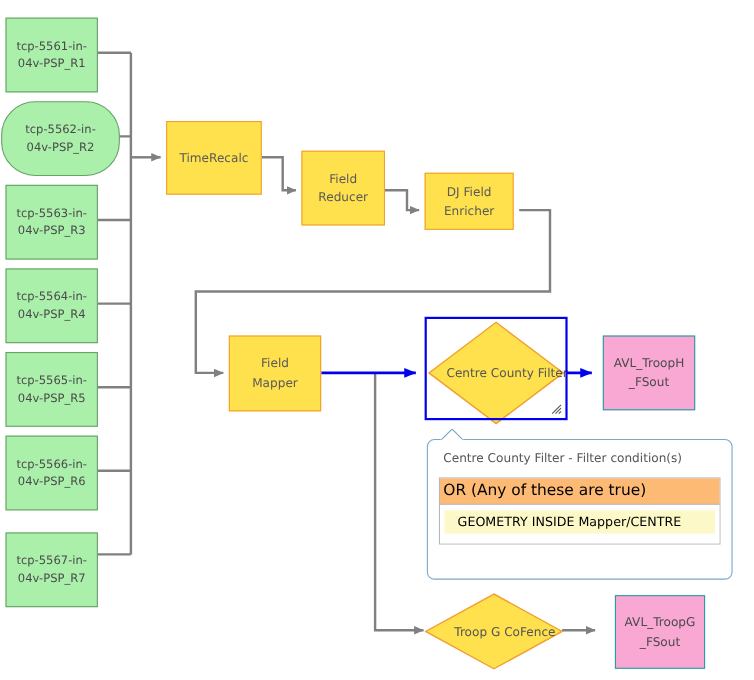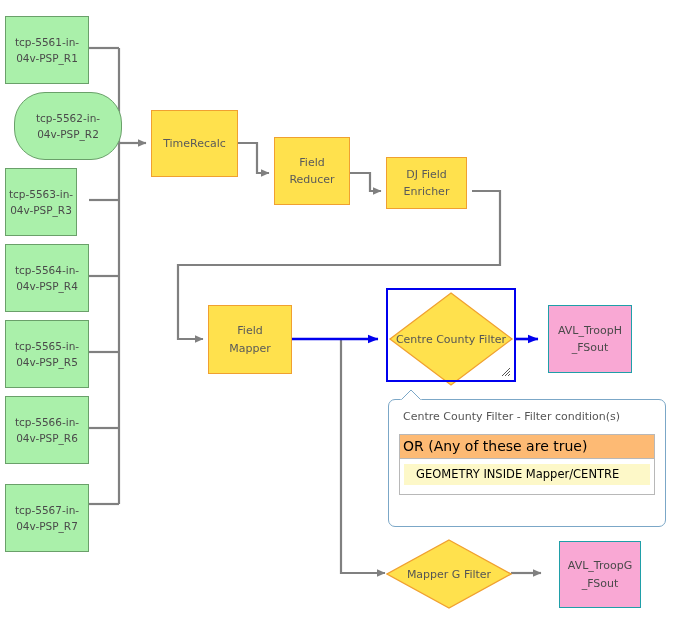--- a/index.html
+++ b/index.html
@@ -58,21 +58,21 @@
     border: 1px solid #1f9fa8;
     color: #4a4a4a;
     font-size: 11px;
   }
   .diamond-wrap {
     position: absolute;
   }
   .diamond-wrap svg { display:block; }
   .diamond-label {
     position: absolute;
-    left: 0; top: 0;
+    left: 10px; top: 0;
     width: 100%;
     height: 100%;
     display: flex;
     align-items: center;
     justify-content: center;
     color: #555555;
     font-size: 11px;
     white-space: nowrap;
   }
   .sel-box {
@@ -183,25 +183,25 @@
       <path d="M292,339 L378,339" marker-end="url(#ah-blue)"></path>
 
       <path d="M515,339 L538,339" marker-end="url(#ah-blue)"></path>
     </g>
   </svg>
 
   <div class="node node-reader" style="left:5px; top:16px; width:84px; height:68px;">
     <span>tcp-5561-in-
 04v-PSP_R1</span>
   </div>
-  <div class="node node-reader" style="left:14px; top:92px; width:108px; height:68px;border-radius:31px;">
+  <div class="node node-reader" style="left:1px; top:92px; width:108px; height:68px;border-radius:31px;">
     <span>tcp-5562-in-
 04v-PSP_R2</span>
   </div>
-  <div class="node node-reader" style="left:5px; top:168px; width:72px; height:68px;">
+  <div class="node node-reader" style="left:5px; top:168px; width:84px; height:68px;">
     <span>tcp-5563-in-
 04v-PSP_R3</span>
   </div>
   <div class="node node-reader" style="left:5px; top:244px; width:84px; height:68px;">
     <span>tcp-5564-in-
 04v-PSP_R4</span>
   </div>
   <div class="node node-reader" style="left:5px; top:320px; width:84px; height:68px;">
     <span>tcp-5565-in-
 04v-PSP_R5</span>
@@ -244,21 +244,21 @@
         <line x1="9" y1="4" x2="4" y2="9"></line>
         <line x1="9" y1="7" x2="7" y2="9"></line>
       </g>
     </svg>
   </div>
 
   <div class="diamond-wrap" style="left:386px; top:539px; width:126px; height:70px;">
     <svg width="126" height="70" viewBox="0 0 126 70">
       <polygon points="63,1 125,35 63,69 1,35" fill="#ffe14d" stroke="#f0a030" stroke-width="1.3"></polygon>
     </svg>
-    <div class="diamond-label">Mapper G Filter</div>
+    <div class="diamond-label">Troop G CoFence</div>
   </div>
 
   <div class="node node-writer" style="left:548px; top:305px; width:84px; height:68px;">
     <span>AVL_TroopH
 _FSout</span>
   </div>
   <div class="node node-writer" style="left:559px; top:541px; width:82px; height:67px;">
     <span>AVL_TroopG
 _FSout</span>
   </div>

